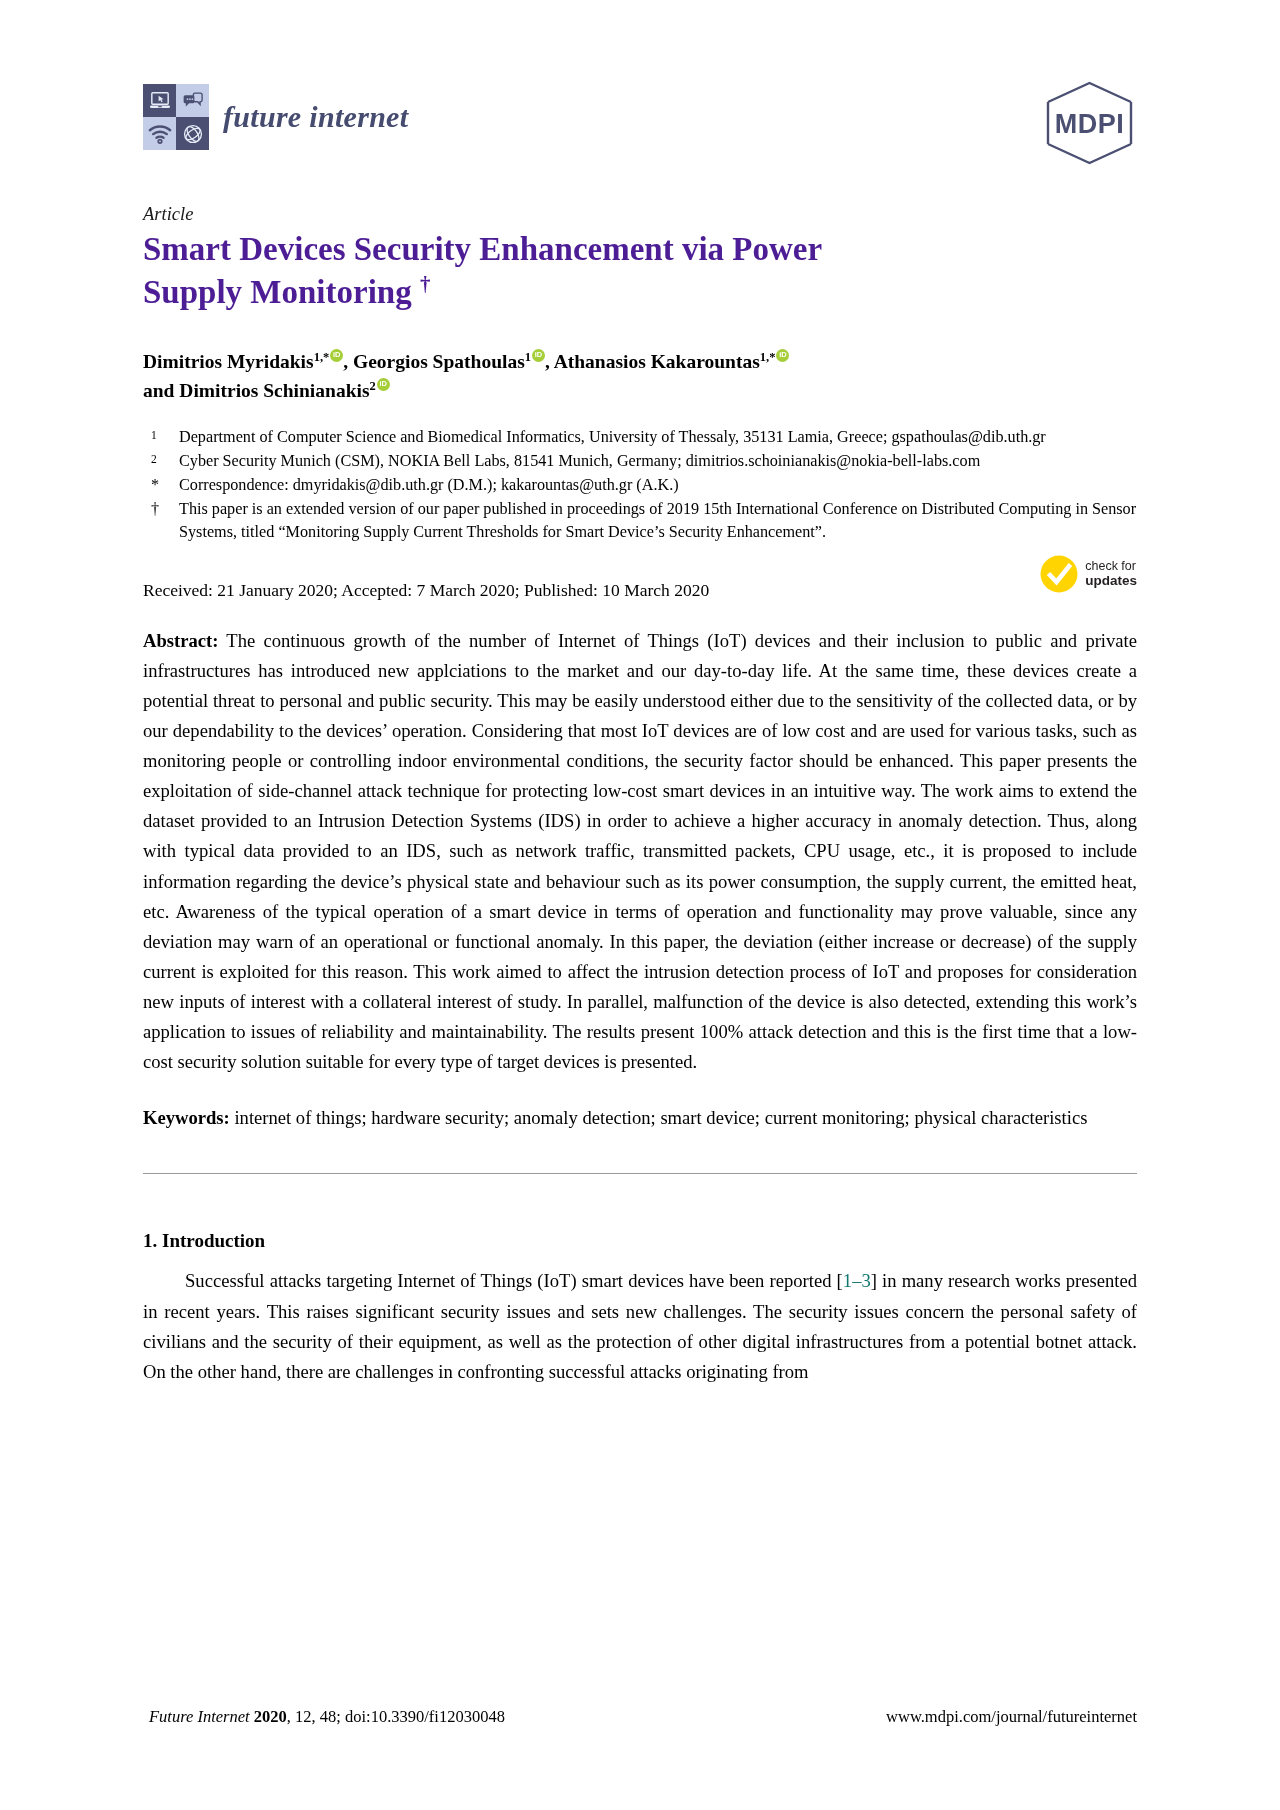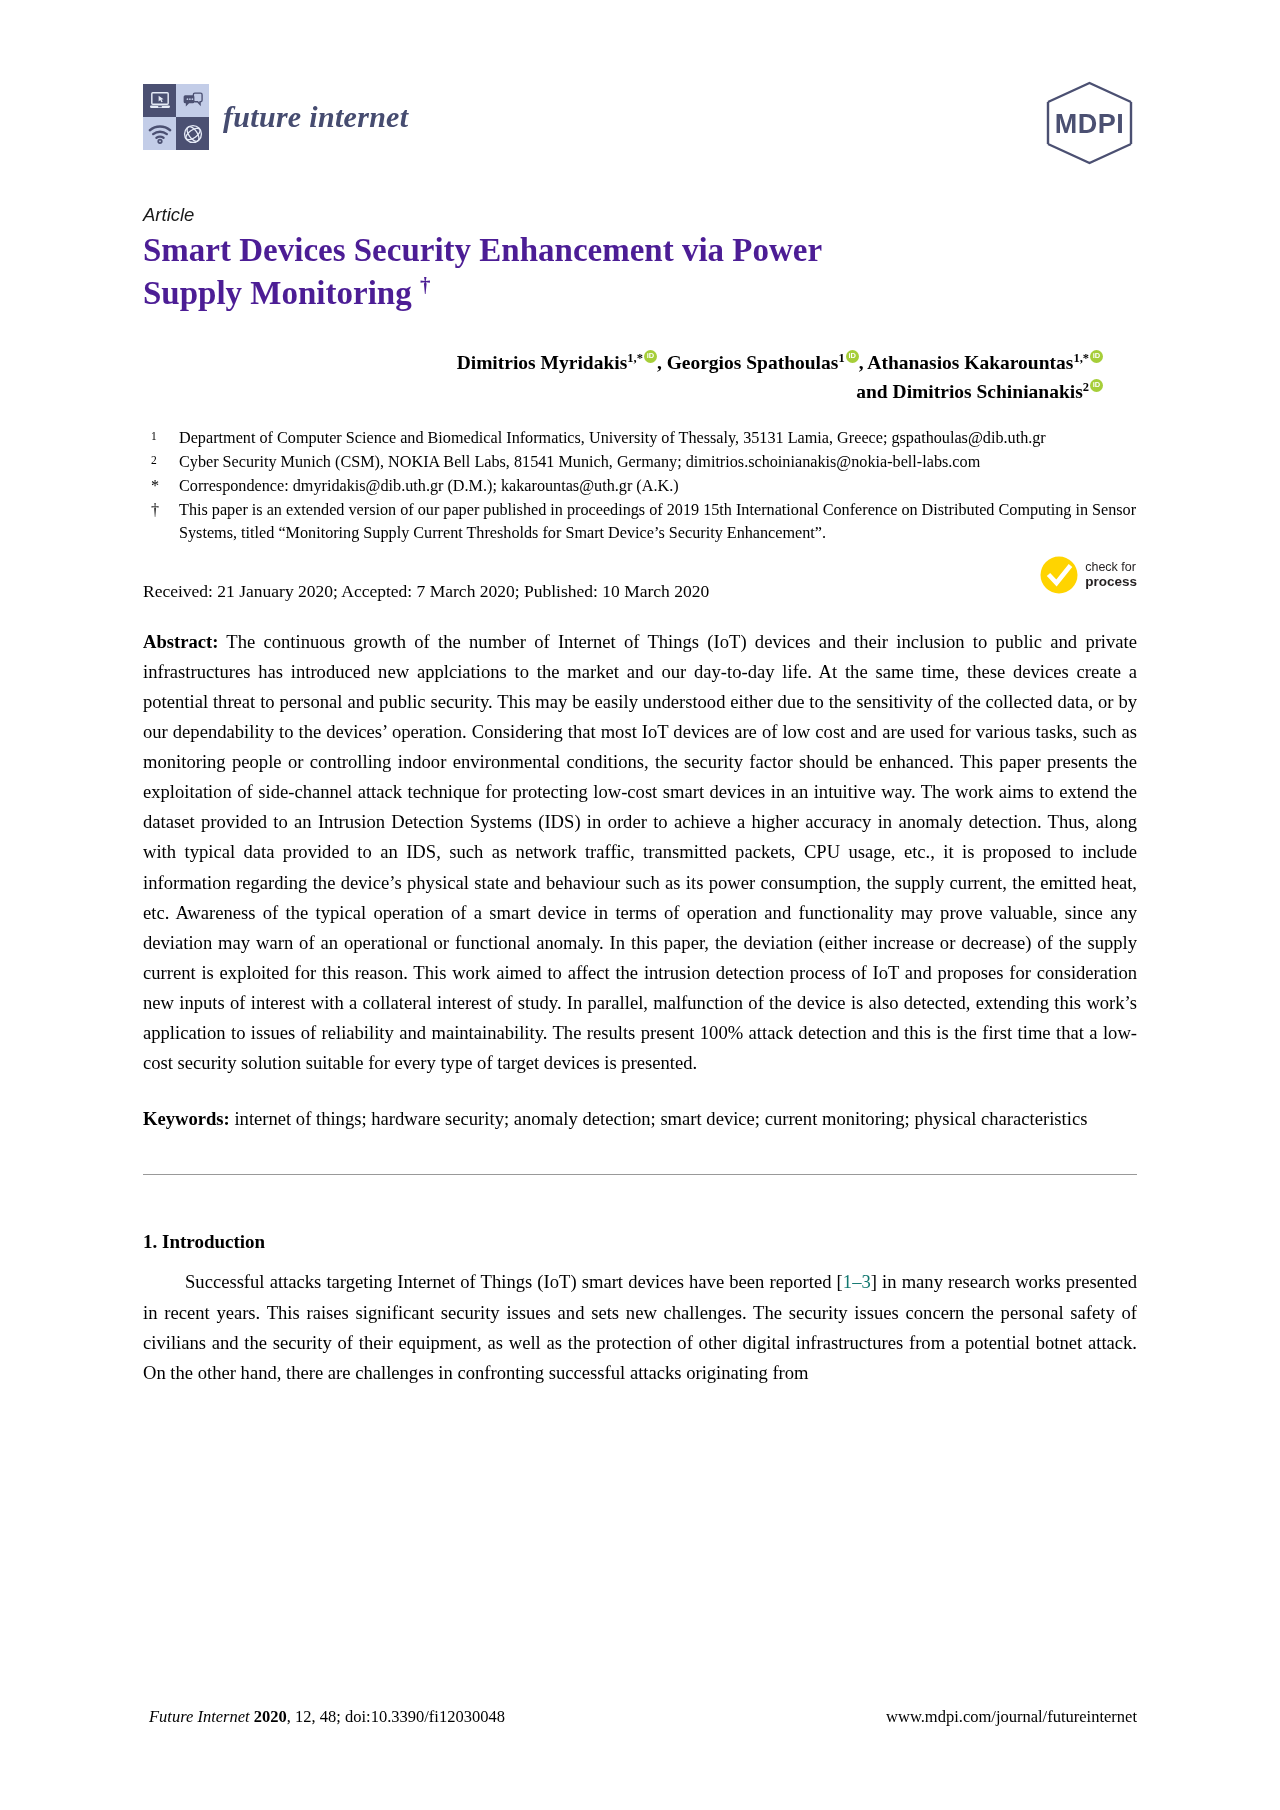--- a/index.html
+++ b/index.html
@@ -66,21 +66,21 @@
   .mdpi-logo {
     position: absolute;
     right: 0;
     top: 2px;
     width: 95px;
     height: 86px;
   }
 
   
   .article-type {
-    font-family: Liberation Sans, sans-serif;
+    font-family: Liberation Serif, serif;
     font-style: italic;
     font-size: 18.5px;
     color: #1a1a1a;
     margin-top: 16px;
     margin-bottom: 4px;
   }
   .title {
     font-family: "Liberation Serif", "DejaVu Serif", serif;
     font-weight: bold;
     font-size: 33px;
@@ -95,21 +95,20 @@
     font-weight: bold;
   }
 
   .authors {
     font-family: "Liberation Serif", "DejaVu Serif", serif;
     font-weight: bold;
     font-size: 19.5px;
     line-height: 1.5;
     margin-top: 34px;
     max-width: 960px;
-    text-align: right;
   }
   .authors sup {
     font-size: 12.5px;
     font-weight: bold;
     vertical-align: super;
   }
   .orcid {
     display: inline-block;
     width: 13px;
     height: 13px;
@@ -333,21 +332,21 @@
 
     <div class="received-block">
       <div class="received">Received: 21 January 2020; Accepted: 7 March 2020; Published: 10 March 2020</div>
       <div class="crossmark">
         <svg width="40" height="40" viewBox="0 0 40 40" aria-hidden="true">
           <circle cx="20" cy="20" r="18.5" fill="#ffd400"></circle>
           <path d="M9.5 19.5 L17.5 28 L31.5 10.5" fill="none" stroke="#ffffff" stroke-width="4.6" stroke-linecap="butt" stroke-linejoin="miter"></path>
         </svg>
         <div class="crossmark-text">
           <div class="l1">check for</div>
-          <div class="l2">process</div>
+          <div class="l2">updates</div>
         </div>
       </div>
     </div>
 
     <div class="abstract">
       <b>Abstract:</b><span> The continuous growth of the number of Internet of Things (IoT) devices and their inclusion to public and private infrastructures has introduced new applciations to the market and our day-to-day life. At the same time, these devices create a potential threat to personal and public security. This may be easily understood either due to the sensitivity of the collected data, or by our dependability to the devices’ operation. Considering that most IoT devices are of low cost and are used for various tasks, such as monitoring people or controlling indoor environmental conditions, the security factor should be enhanced. This paper presents the exploitation of side-channel attack technique for protecting low-cost smart devices in an intuitive way. The work aims to extend the dataset provided to an Intrusion Detection Systems (IDS) in order to achieve a higher accuracy in anomaly detection. Thus, along with typical data provided to an IDS, such as network traffic, transmitted packets, CPU usage, etc., it is proposed to include information regarding the device’s physical state and behaviour such as its power consumption, the supply current, the emitted heat, etc. Awareness of the typical operation of a smart device in terms of operation and functionality may prove valuable, since any deviation may warn of an operational or functional anomaly. In this paper, the deviation (either increase or decrease) of the supply current is exploited for this reason. This work aimed to affect the intrusion detection process of IoT and proposes for consideration new inputs of interest with a collateral interest of study. In parallel, malfunction of the device is also detected, extending this work’s application to issues of reliability and maintainability. The results present 100% attack detection and this is the first time that a low-cost security solution suitable for every type of target devices is presented.</span>
     </div>
 
     <div class="keywords">
       <b>Keywords:</b><span> internet of things; hardware security; anomaly detection; smart device; current monitoring; physical characteristics</span>

